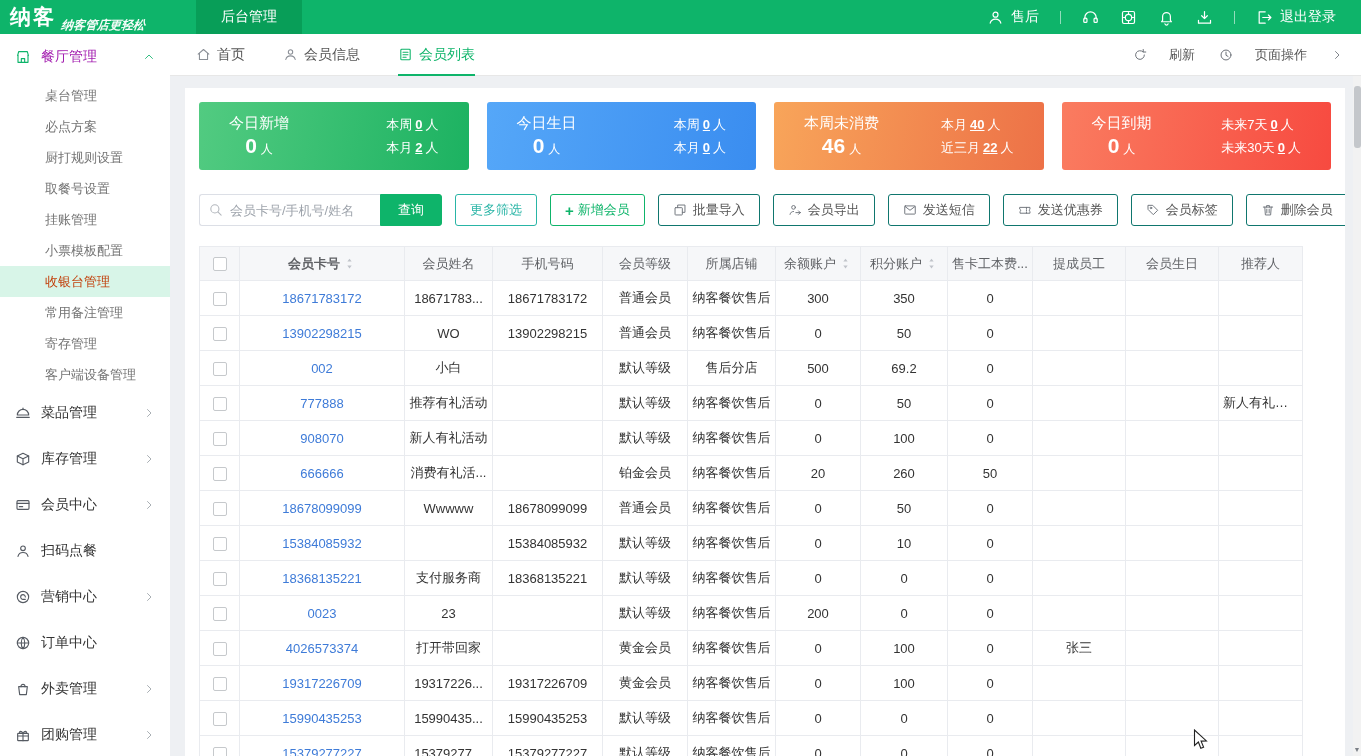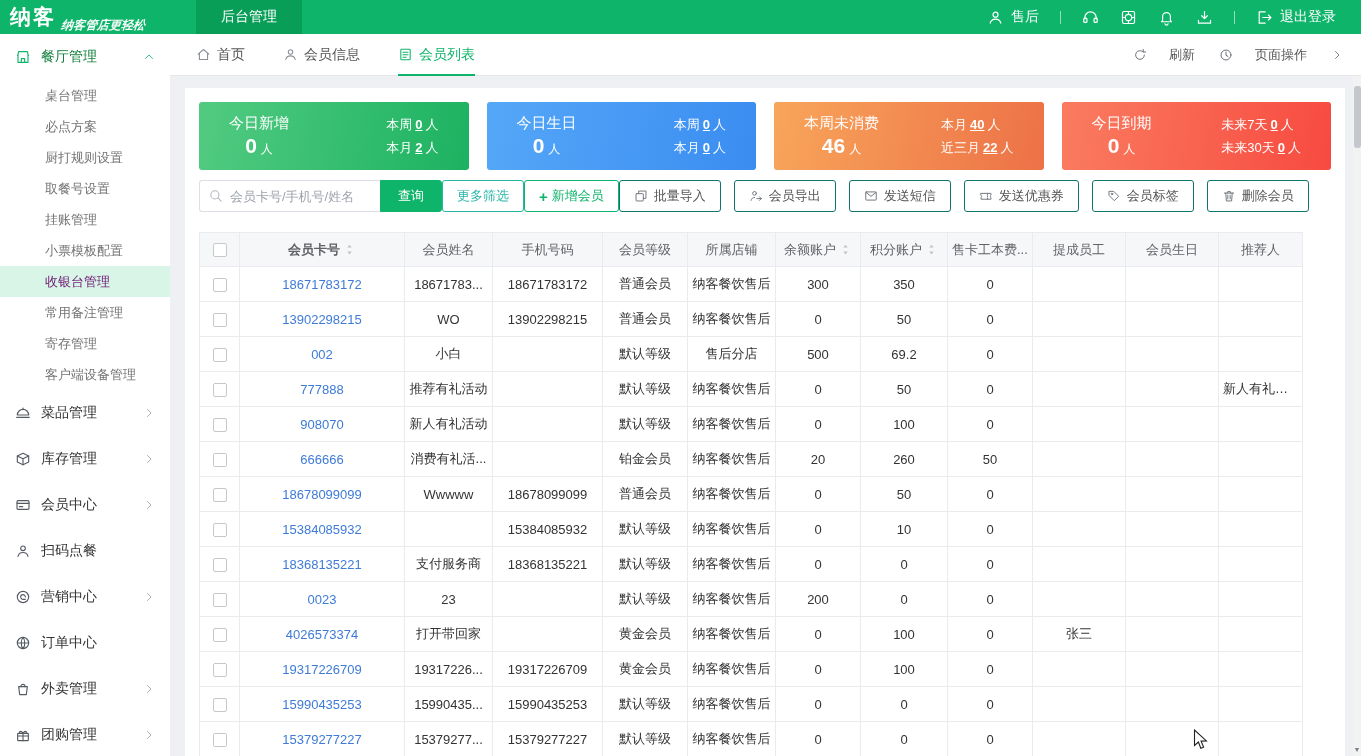--- a/index.html
+++ b/index.html
@@ -15,24 +15,24 @@
 .topbar-right{margin-left:auto;display:flex;align-items:center;gap:21px;padding-right:25px}
 .topbar-right .icn{width:17px;height:17px;cursor:pointer}
 .tb-user,.tb-logout{display:flex;align-items:center;gap:7px;cursor:pointer;white-space:nowrap}
 .tb-divider{width:1px;height:13px;background:rgba(255,255,255,.55)}
 
 .layout{display:flex;height:722px}
 .sidebar{width:170px;flex:0 0 170px;background:#fff;overflow:hidden}
 .sg-head{height:46px;display:flex;align-items:center;gap:10px;padding:0 15px;color:#333;cursor:pointer}
 .sg-head .icn{color:#565b63}
 .sg-head .chev{margin-left:auto;width:12px;height:12px;color:#9aa0a6}
-.sg-head.active{color:#15803d}
+.sg-head.active{color:#a21caf}
 .sg-head.active .icn,.sg-head.active .chev{color:#0eb46a}
 .sg-child{height:31px;line-height:31px;padding-left:45px;font-size:13px;color:#737373;cursor:pointer;white-space:nowrap}
-.sg-child.active{background:#d8f5e8;color:#701a75}
+.sg-child.active{background:#d8f5e8;color:#c2410c}
 .main{flex:1;display:flex;flex-direction:column;min-width:0}
 
 .tabbar{height:42px;flex:0 0 42px;background:#fff;border-bottom:1px solid #e7e7e7;display:flex;align-items:center;padding:0 18px 0 26px}
 .tabs{display:flex;height:42px}
 .tab{height:42px;display:flex;align-items:center;gap:6px;margin-right:38px;color:#555;cursor:pointer;position:relative;white-space:nowrap}
 .tab .icn{width:15px;height:15px;color:#8a8f96}
 .tab.active{color:#0eb46a}
 .tab.active .icn{color:#0eb46a}
 .tab.active::after{content:"";position:absolute;left:0;right:0;bottom:0;height:2px;background:#0eb46a}
 .tabbar-right{margin-left:auto;display:flex;align-items:center;gap:24px;font-size:13px;color:#555}
@@ -49,21 +49,21 @@
 .card-title{font-size:15px;white-space:nowrap}
 .card-big{font-size:21px;font-weight:bold;margin-top:1px;white-space:nowrap}
 .card-big .unit{font-size:12px;font-weight:normal;margin-left:4px}
 .card-right{font-size:13px;line-height:1.8;white-space:nowrap}
 .metric-value{font-weight:bold;text-decoration:underline;margin:0 3px;cursor:pointer}
 .card.green{background:linear-gradient(100deg,#52cb81,#1cb261)}
 .card.blue{background:linear-gradient(100deg,#55a7f8,#3a8df0)}
 .card.orange{background:linear-gradient(100deg,#f8a55a,#ed7147)}
 .card.red{background:linear-gradient(100deg,#fa7c60,#f74a40)}
 
-.toolbar{display:flex;align-items:flex-start;margin-top:10px;gap:0}
+.toolbar{display:flex;align-items:flex-start;margin-top:24px;gap:13px}
 .search-group{display:flex}
 .search-box{position:relative}
 .search-input{width:181px;height:32px;border:1px solid #dcdfe6;border-right:none;border-radius:3px 0 0 3px;padding:0 8px 0 30px;font-size:13px;color:#333;outline:none;font-family:inherit}
 .search-input::placeholder{color:#9da3ab}
 .search-icn{position:absolute;left:9px;top:8px;width:15px;height:15px;color:#b3b7bd}
 .btn{height:32px;display:inline-flex;align-items:center;gap:6px;padding:0 14px;font-size:13px;border-radius:3px;background:#fff;border:1px solid #0f766e;color:#555;cursor:pointer;font-family:inherit;white-space:nowrap}
 .btn .icn{width:14px;height:14px;color:#72777e}
 .btn-query{background:#0eb46a;border-color:#0eb46a;color:#fff;border-radius:0 3px 3px 0;padding:0 17px}
 .btn-teal{border-color:#29b5a6;color:#29b5a6}
 .btn-green{border-color:#0eb46a;color:#0eb46a}

